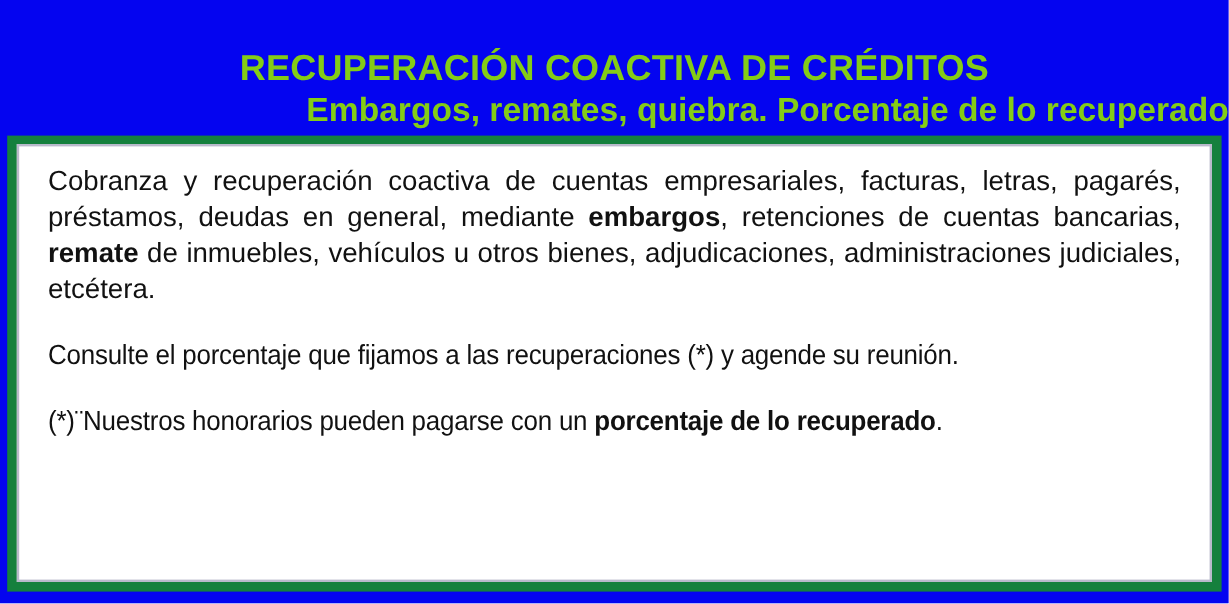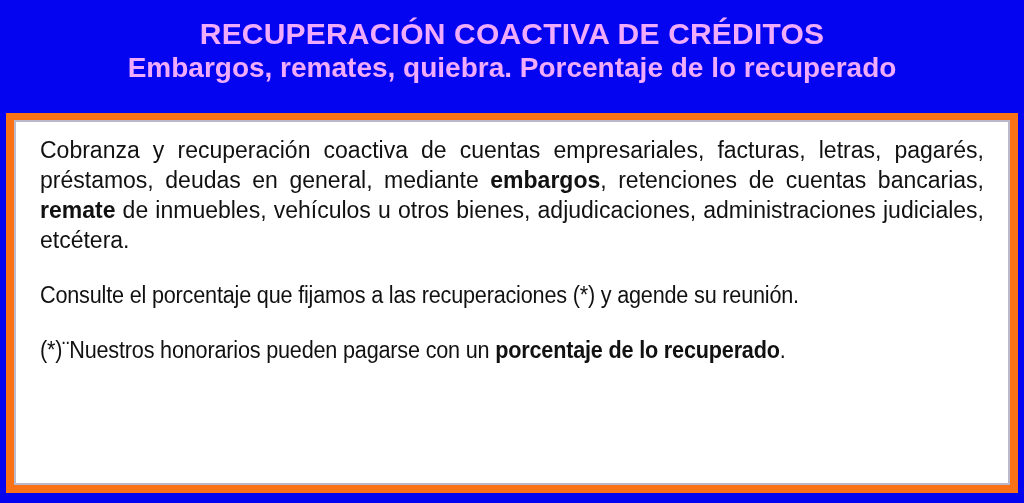--- a/index.html
+++ b/index.html
@@ -10,40 +10,41 @@
     box-sizing: border-box;
     background: #0404f0;
     font-family: "Liberation Sans", "DejaVu Sans", sans-serif;
     overflow: hidden;
     display: flex;
     flex-direction: column;
   }
   .header {
     height: 113px;
     box-sizing: border-box;
-    padding-top: 16px;
+    padding-top: 40px;
     text-align: center;
-    color: #f0abfc;
+    color: #84cc16;
   }
   .header .title {
     font-size: 30px;
     font-weight: bold;
     line-height: 35px;
     letter-spacing: 0.2px;
     margin: 0;
   }
   .header .subtitle {
     font-size: 28px;
     font-weight: bold;
     line-height: 34px;
     margin: 0;
+    text-align: right;
   }
   .body-outer {
     flex: 1;
-    background: #f97316;
+    background: #15803d;
     margin: 0 6px 10px 6px;
     padding: 7px 8px 8px 8px;
     box-sizing: border-box;
   }
   .body-inner {
     height: 100%;
     box-sizing: border-box;
     border: 2px solid #b9b9cb;
     background: #ffffff;
     padding: 13px 24px 0 24px;

